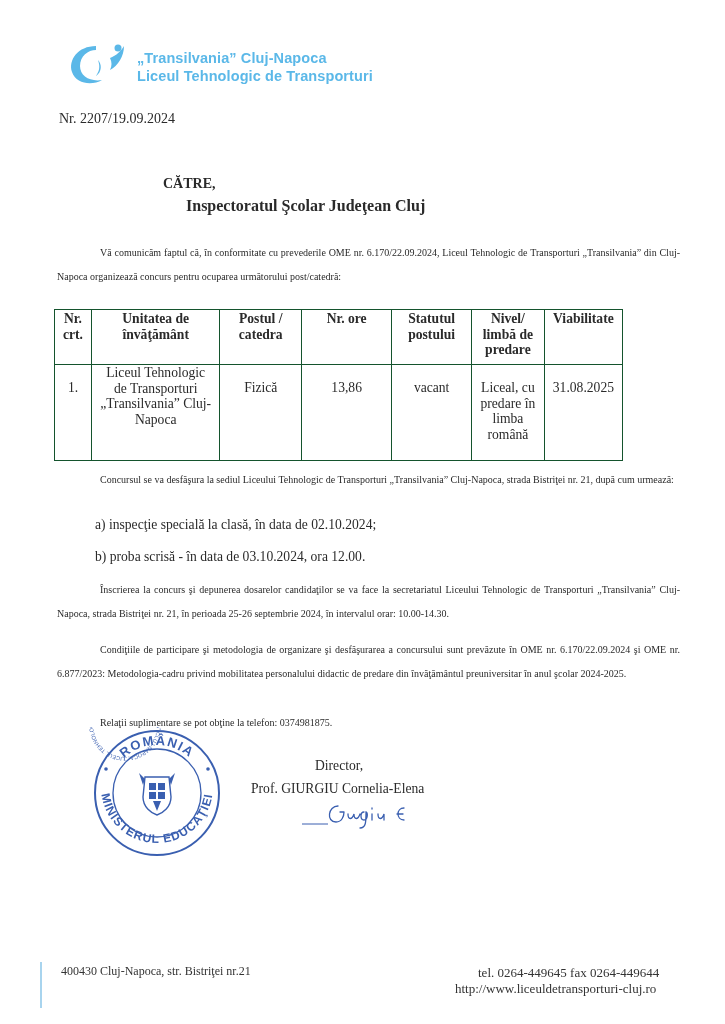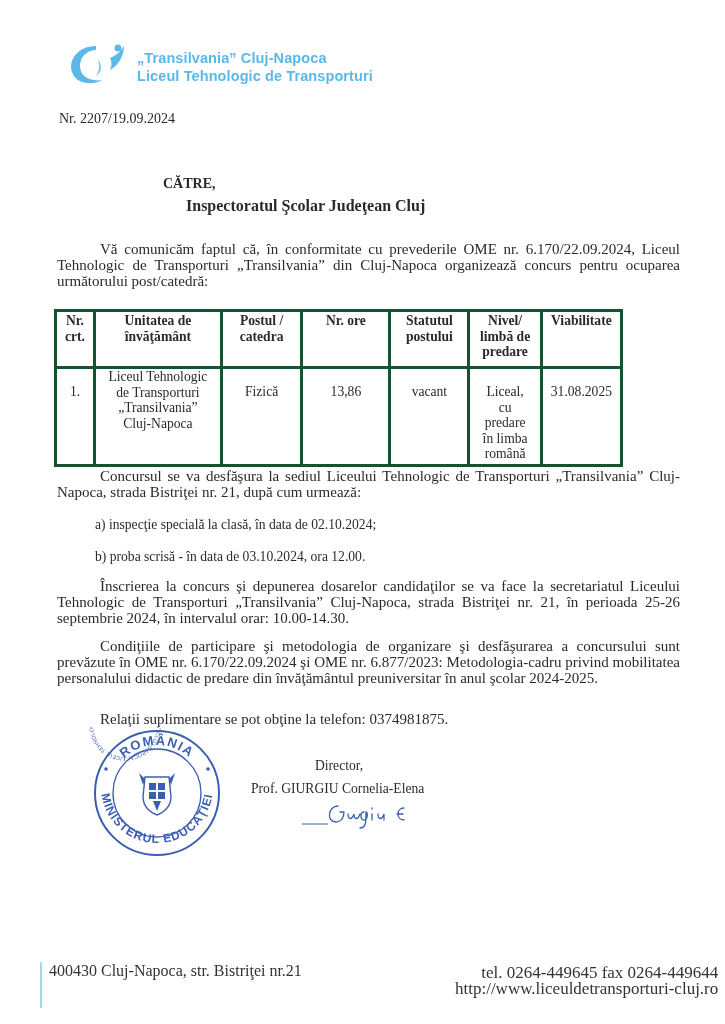--- a/index.html
+++ b/index.html
@@ -9,43 +9,43 @@
 
   
   .logo-icon { left:66px; top:40px; width:64px; height:48px; }
   .logo-text { left:137px; top:49px; color:#5bb8e8; font-family:"Liberation Sans","DejaVu Sans",sans-serif;
                font-weight:bold; font-size:14.5px; line-height:18px; letter-spacing:0.1px; }
 
   .docnr { left:59px; top:111px; font-size:14px; }
   .catre { left:143px; top:176px; font-size:14px; font-weight:bold;margin-left:20px; }
   .recipient { left:186px; top:197px; font-size:16px; font-weight:bold; }
 
-  .para { position:absolute; left:57px; width:623px; font-size:15px; line-height:16px; text-align:justify; }
+  .para { position:absolute; left:57px; width:623px; font-size:10px; line-height:24px; text-align:justify; }
   .indent { text-indent:43px; }
 
   
   table.jobs { position:absolute; left:54px; top:309px; width:569px; border-collapse:collapse; font-size:13.6px; }
-  table.jobs th, table.jobs td { border:3px solid #14532d; text-align:center; vertical-align:top; padding:1px 8px; line-height:15.5px; }
+  table.jobs th, table.jobs td { border:1px solid #14532d; text-align:center; vertical-align:top; padding:1px 8px; line-height:15.5px; }
   table.jobs th { font-weight:bold; height:52px; }
   table.jobs td { height:79px; }
   table.jobs td.mid { vertical-align:top; padding-top:13px; }
 
   .list-item { position:absolute; left:95px; font-size:13.6px; }
 
   
   .stamp { left:87px; top:727px; width:140px; height:132px; }
 
   .director { left:315px; top:758px; font-size:13.6px; }
   .director-name { left:251px; top:781px; font-size:13.6px; }
   .signature { left:300px; top:798px; width:150px; height:32px; }
 
   
   .footer-bar { left:40px; top:962px; width:2px; height:46px; background:#a8d4ee; }
-  .footer-left { left:49px; top:963px; font-size:16px; line-height:16px; color:#333; }
-  .footer-right { left:455px; top:965px; font-size:17px; line-height:16px; color:#333;text-align:right; }
+  .footer-left { left:61px; top:963px; font-size:12px; line-height:16px; color:#333; }
+  .footer-right { left:455px; top:965px; font-size:13px; line-height:16px; color:#333; }
   .footer-right .tel { padding-left:23px; }
 </style>
 </head>
 <body>
 
 <div class="abs logo-icon">
   <svg width="64" height="48" viewBox="0 0 64 48">
     <path d="M30 6 C12 6 2 20 6 32 C10 44 26 46 36 40 C24 42 14 36 14 26 C14 16 22 10 30 10 Z" fill="#5bb8e8"></path>
     <path d="M32 20 C36 24 36 32 30 36 C34 30 34 26 32 20 Z" fill="#5bb8e8"></path>
     <path d="M44 18 C50 16 56 10 58 6 C58 16 52 26 44 30 C46 26 46 22 44 18 Z" fill="#5bb8e8"></path>

